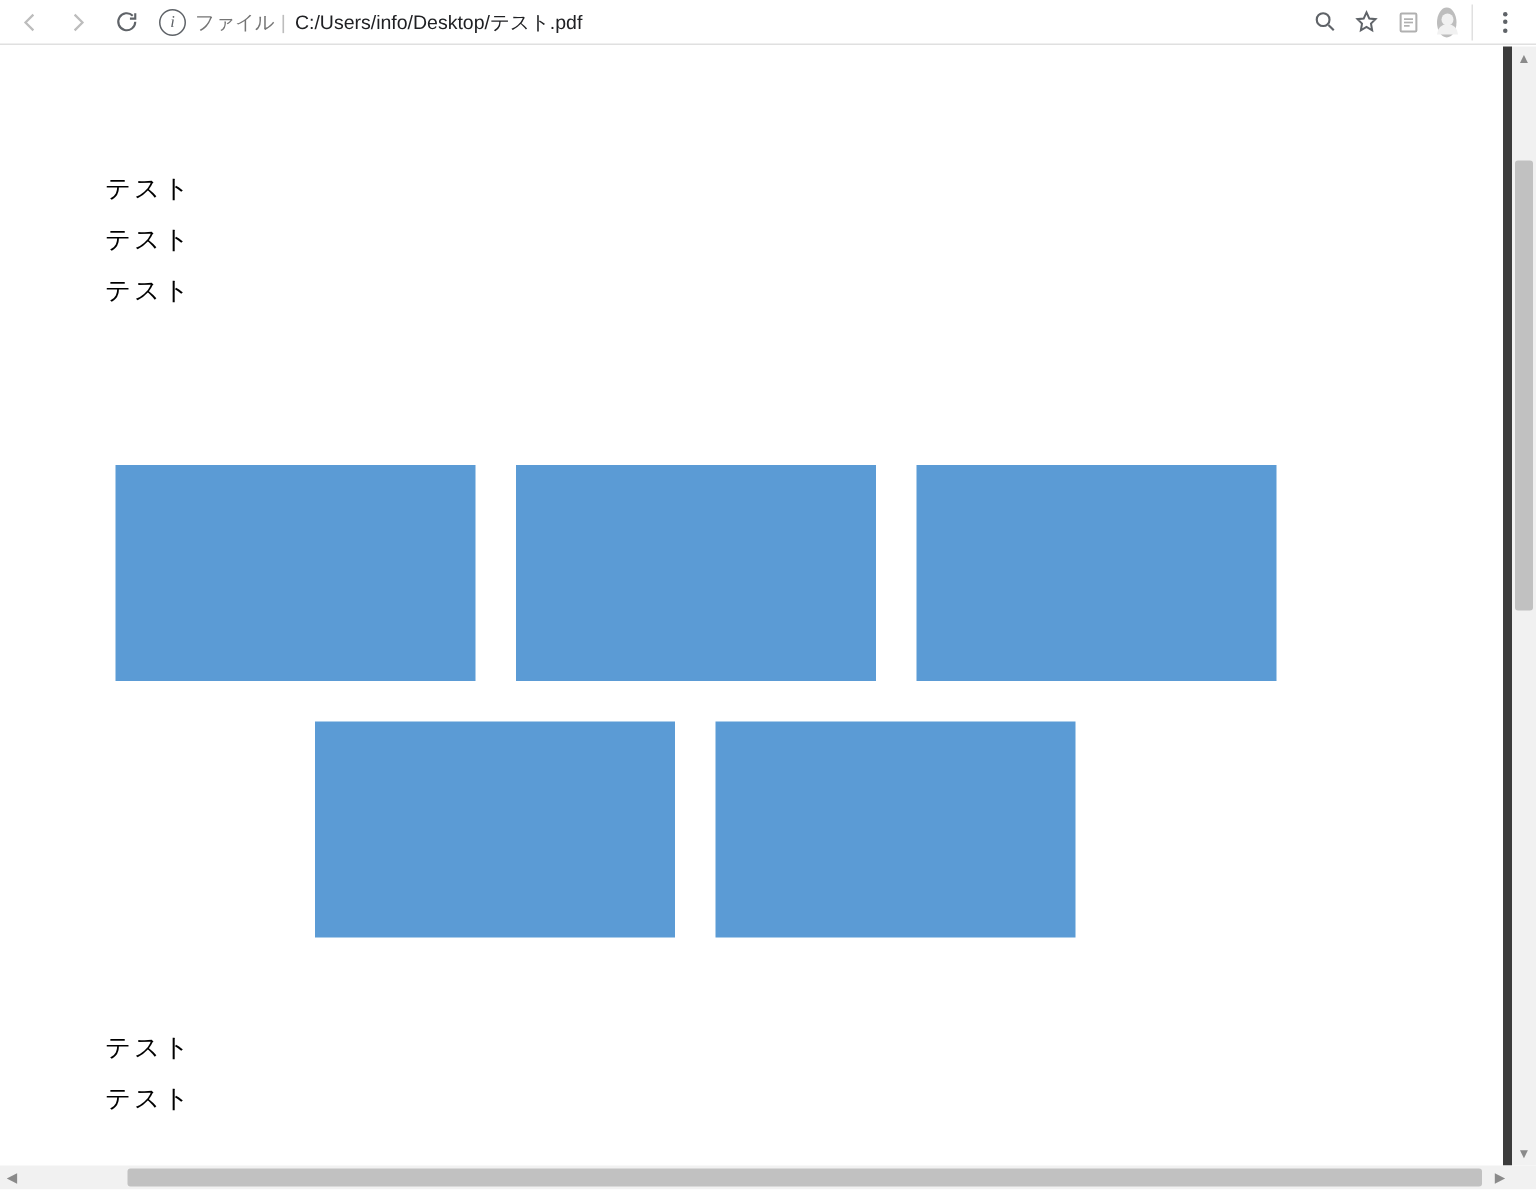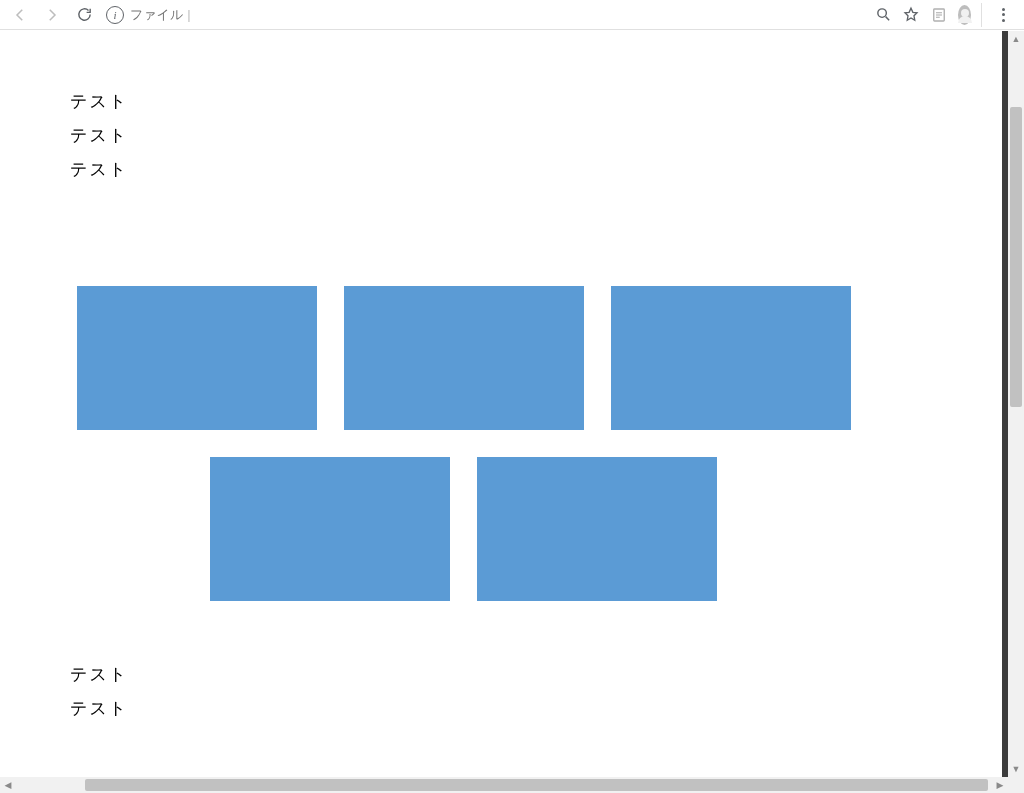--- a/index.html
+++ b/index.html
@@ -134,21 +134,21 @@
     .viewport {
       position: absolute;
       top: 31px;
       left: 0;
       right: 16px; 
       bottom: 16px; 
       background: #fff;
       overflow: hidden;
     }
     .doc {
-      padding: 62px 0 0 70px;
+      padding: 86px 0 0 70px;
     }
     .text-line {
       font-family: "Yu Mincho", "Hiragino Mincho ProN", "MS Mincho", serif;
       font-size: 17px;
       color: #000;
       letter-spacing: 2px;
       line-height: 1;
       margin-bottom: 17px;
     }
 
@@ -267,20 +267,21 @@
   <div class="nav-btn reload-btn">
     <svg viewBox="0 0 24 24">
       <path fill="none" stroke="currentColor" stroke-width="2" d="M20 12a8 8 0 1 1-2.34-5.66M20 4v5h-5"></path>
     </svg>
   </div>
 
   <div class="addr">
     <div class="addr-info">i</div>
     <span class="addr-label">ファイル</span>
     <span class="addr-sep">|</span>
+    <span class="addr-url">C:/Users/info/Desktop/テスト.pdf</span>
   </div>
 
   <div class="right-icons">
     <div class="ico">
       <svg viewBox="0 0 24 24" width="17" height="17">
         <circle cx="10" cy="10" r="6" fill="none" stroke="currentColor" stroke-width="2"></circle>
         <line x1="15" y1="15" x2="20" y2="20" stroke="currentColor" stroke-width="2"></line>
       </svg>
     </div>
     <div class="ico">

